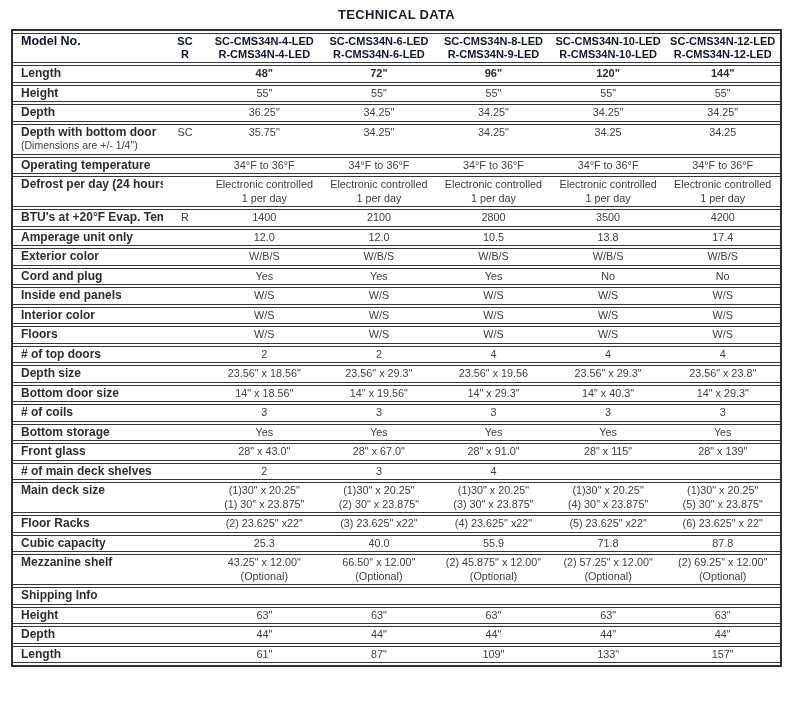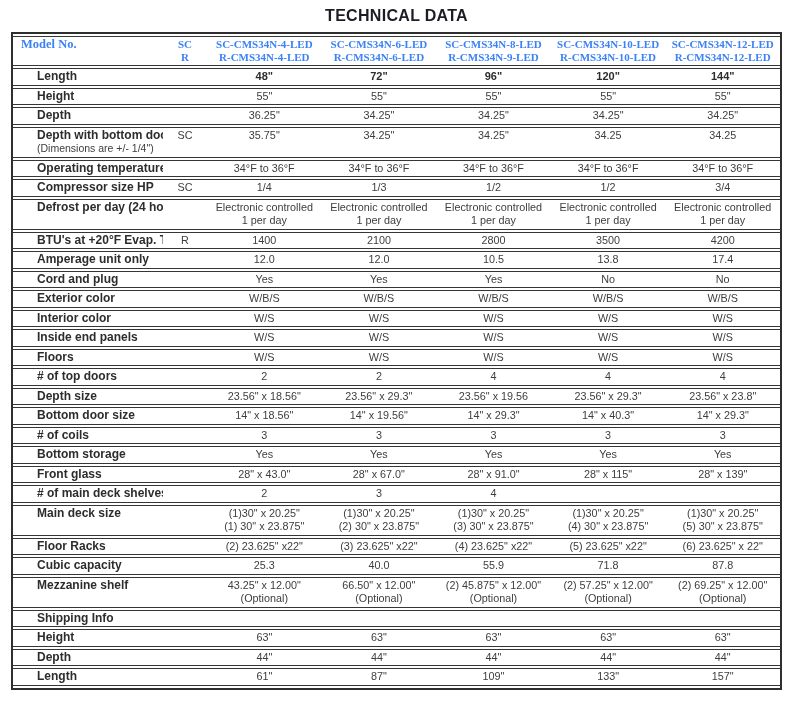--- a/index.html
+++ b/index.html
@@ -4,21 +4,21 @@
 <style>
   html, body {
     margin: 0; padding: 0;
     width: 793px;
     background: #ffffff;
     font-family: "Liberation Sans", sans-serif;
   }
   .page { width: 793px; min-height: 725px; box-sizing: border-box; padding-top: 5px; }
   .title {
     text-align: center;
-    font-size: 16px;
+    font-size: 13px;
     font-weight: bold;
     color: #1c1c26;
     letter-spacing: 0.3px;
     margin: 2px 0 7px 0;
   }
   table.spec-table {
     width: 771px;
     margin: 0 auto;
     border: 2px solid #2f2f2f;
     border-collapse: separate;
@@ -26,28 +26,28 @@
     table-layout: fixed;
   }
   th, td {
     border-top: 1px solid #363636;
     border-bottom: 1px solid #363636;
     padding: 1px 3px;
     vertical-align: top;
     overflow: hidden;
     white-space: nowrap;
   }
-  thead th { text-align: center; font-size: 11px; font-weight: bold; color: #3b82f6; line-height: 13px; font-family: Liberation Serif, serif; }
+  thead th { text-align: center; font-size: 11px; font-weight: bold; color: #0f172a; line-height: 13px; }
   thead th.label-cell { text-align: left; font-size: 12.5px; padding-left: 8px; }
   td.label-cell {
     text-align: left;
     font-weight: bold;
     font-size: 12px;
     color: #2d2d2d;
-    padding-left: 24px;
+    padding-left: 8px;
     line-height: 13.5px;
   }
   td.label-cell .sublabel { font-weight: normal; font-size: 10.5px; color: #3d3d3d; }
   td.sc-cell { text-align: center; font-size: 10.8px; color: #3d3d3d; line-height: 13.5px; }
   td.val-cell { text-align: center; font-size: 10.8px; color: #3d3d3d; line-height: 13.5px; }
   tr.bold-vals td.val-cell { font-weight: bold; font-size: 11px; color: #2d2d2d; }
   td div { line-height: 13.5px; }
 </style>
 </head>
 <body>
@@ -196,41 +196,20 @@
           </td>
           <td class="val-cell">
             <div>34°F to 36°F</div>
           </td>
           <td class="val-cell">
             <div>34°F to 36°F</div>
           </td>
         </tr>
         <tr>
           <td class="label-cell">
-            <div>Compressor size HP</div>
-          </td>
-          <td class="sc-cell">SC</td>
-          <td class="val-cell">
-            <div>1/4</div>
-          </td>
-          <td class="val-cell">
-            <div>1/3</div>
-          </td>
-          <td class="val-cell">
-            <div>1/2</div>
-          </td>
-          <td class="val-cell">
-            <div>1/2</div>
-          </td>
-          <td class="val-cell">
-            <div>3/4</div>
-          </td>
-        </tr>
-        <tr>
-          <td class="label-cell">
             <div>Defrost per day (24 hours)</div>
           </td>
           <td class="sc-cell"></td>
           <td class="val-cell">
             <div>Electronic controlled</div>
             <div>1 per day</div>
           </td>
           <td class="val-cell">
             <div>Electronic controlled</div>
             <div>1 per day</div>
@@ -285,20 +264,41 @@
           </td>
           <td class="val-cell">
             <div>13.8</div>
           </td>
           <td class="val-cell">
             <div>17.4</div>
           </td>
         </tr>
         <tr>
           <td class="label-cell">
+            <div>Exterior color</div>
+          </td>
+          <td class="sc-cell"></td>
+          <td class="val-cell">
+            <div>W/B/S</div>
+          </td>
+          <td class="val-cell">
+            <div>W/B/S</div>
+          </td>
+          <td class="val-cell">
+            <div>W/B/S</div>
+          </td>
+          <td class="val-cell">
+            <div>W/B/S</div>
+          </td>
+          <td class="val-cell">
+            <div>W/B/S</div>
+          </td>
+        </tr>
+        <tr>
+          <td class="label-cell">
             <div>Cord and plug</div>
           </td>
           <td class="sc-cell"></td>
           <td class="val-cell">
             <div>Yes</div>
           </td>
           <td class="val-cell">
             <div>Yes</div>
           </td>
           <td class="val-cell">
@@ -306,63 +306,42 @@
           </td>
           <td class="val-cell">
             <div>No</div>
           </td>
           <td class="val-cell">
             <div>No</div>
           </td>
         </tr>
         <tr>
           <td class="label-cell">
-            <div>Exterior color</div>
-          </td>
-          <td class="sc-cell"></td>
-          <td class="val-cell">
-            <div>W/B/S</div>
-          </td>
-          <td class="val-cell">
-            <div>W/B/S</div>
-          </td>
-          <td class="val-cell">
-            <div>W/B/S</div>
-          </td>
-          <td class="val-cell">
-            <div>W/B/S</div>
-          </td>
-          <td class="val-cell">
-            <div>W/B/S</div>
+            <div>Inside end panels</div>
+          </td>
+          <td class="sc-cell"></td>
+          <td class="val-cell">
+            <div>W/S</div>
+          </td>
+          <td class="val-cell">
+            <div>W/S</div>
+          </td>
+          <td class="val-cell">
+            <div>W/S</div>
+          </td>
+          <td class="val-cell">
+            <div>W/S</div>
+          </td>
+          <td class="val-cell">
+            <div>W/S</div>
           </td>
         </tr>
         <tr>
           <td class="label-cell">
             <div>Interior color</div>
-          </td>
-          <td class="sc-cell"></td>
-          <td class="val-cell">
-            <div>W/S</div>
-          </td>
-          <td class="val-cell">
-            <div>W/S</div>
-          </td>
-          <td class="val-cell">
-            <div>W/S</div>
-          </td>
-          <td class="val-cell">
-            <div>W/S</div>
-          </td>
-          <td class="val-cell">
-            <div>W/S</div>
-          </td>
-        </tr>
-        <tr>
-          <td class="label-cell">
-            <div>Inside end panels</div>
           </td>
           <td class="sc-cell"></td>
           <td class="val-cell">
             <div>W/S</div>
           </td>
           <td class="val-cell">
             <div>W/S</div>
           </td>
           <td class="val-cell">
             <div>W/S</div>

